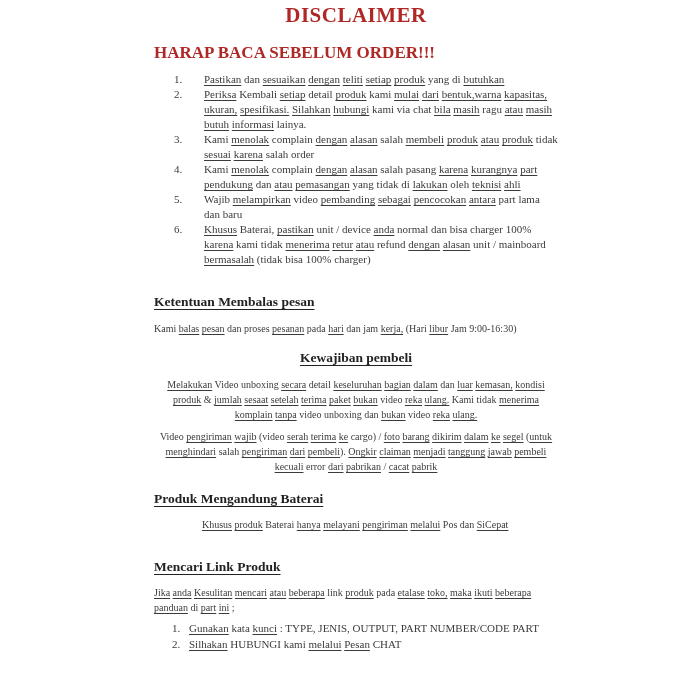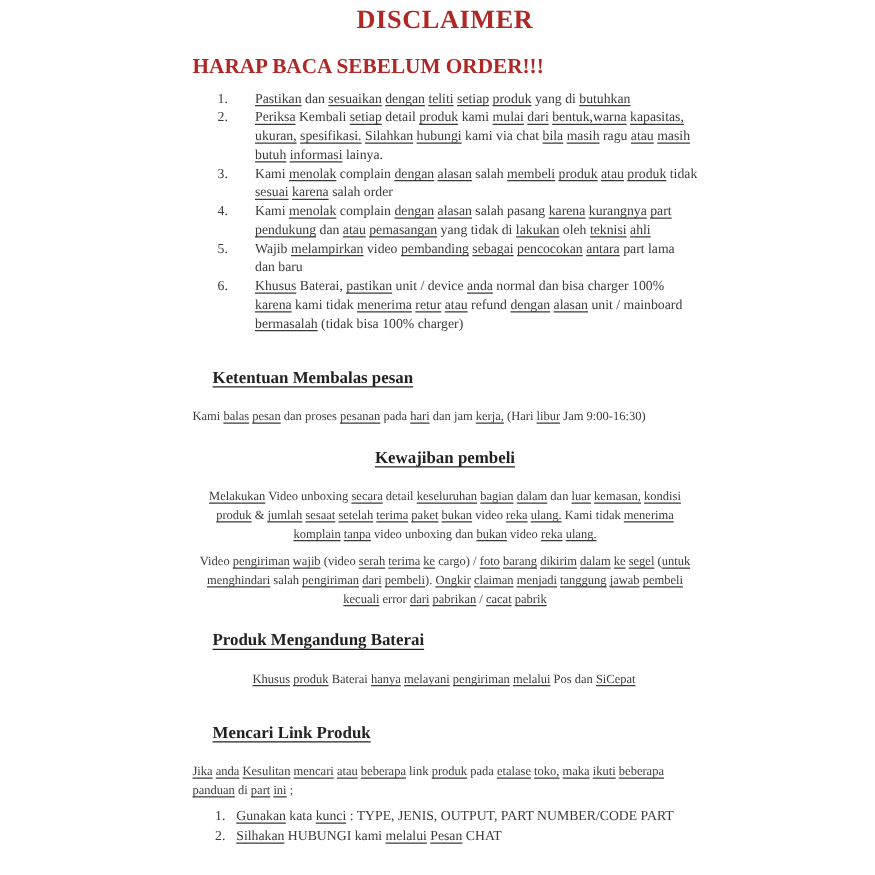--- a/index.html
+++ b/index.html
@@ -30,21 +30,21 @@
     color: var(--accent, #b02826);
     font-size: 17px;
     line-height: 21px;
     font-weight: bold;
   }
   ol.rules { list-style: none; margin: 9px 0 0 0; padding: 0; }
   ol.rules li { display: flex; font-size: 11px; line-height: 15px; }
   ol.rules .num { flex: 0 0 30px; margin-left: 20px; }
   ol.rules .txt { flex: 1; max-width: 368px; }
   section h3 {
-    margin: 16px;
+    margin: 0;
     color: #222222;
     font-size: 13.5px;
     line-height: 17px;
     font-weight: bold;
     text-decoration: underline;
     text-underline-offset: 3px;
   }
   section p { margin: 11px 0 0 0; font-size: 10px; line-height: 15px; max-width: 414px; }
   .sec-ketentuan { margin-top: 26px; }
   .sec-kewajiban { margin-top: 13px; text-align: center; }

